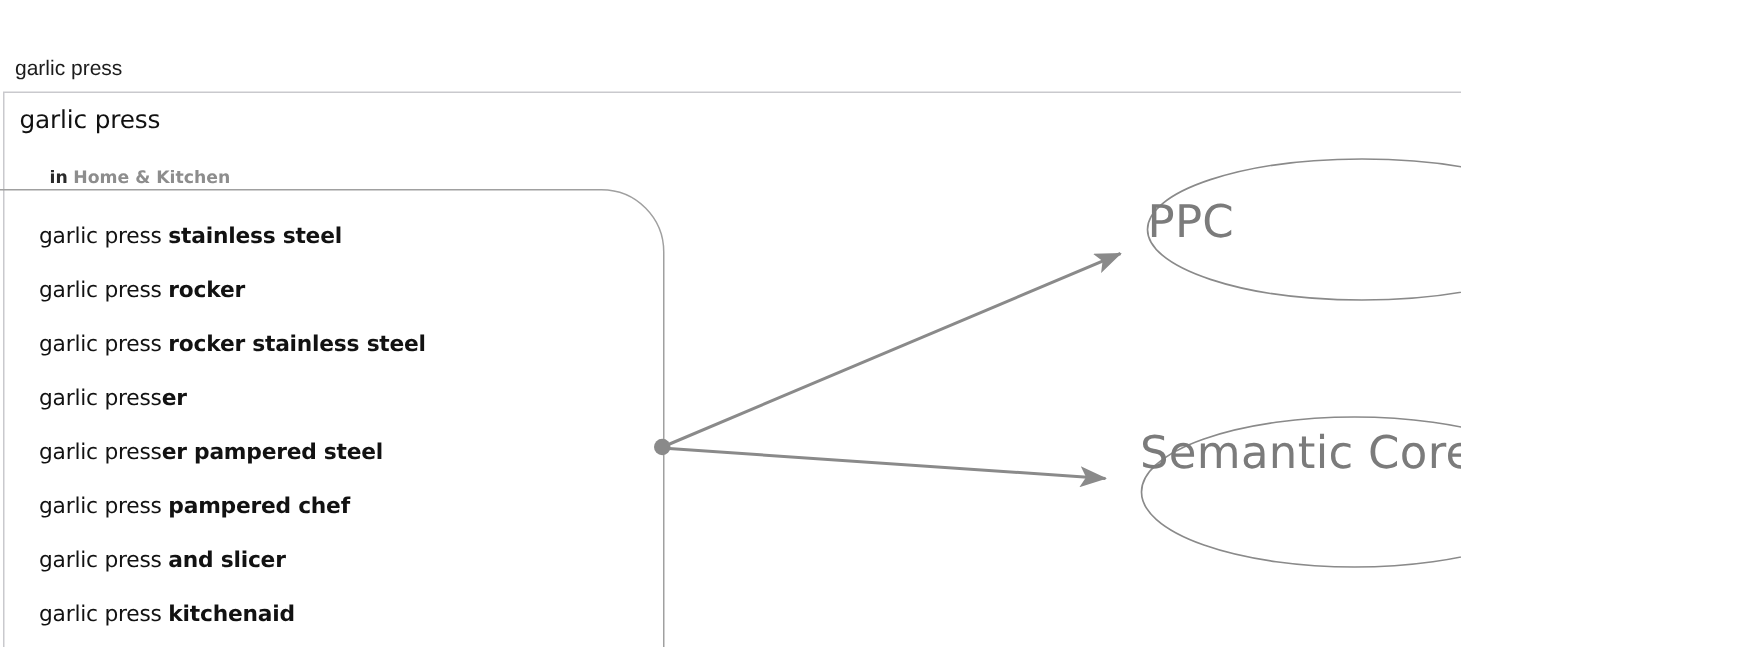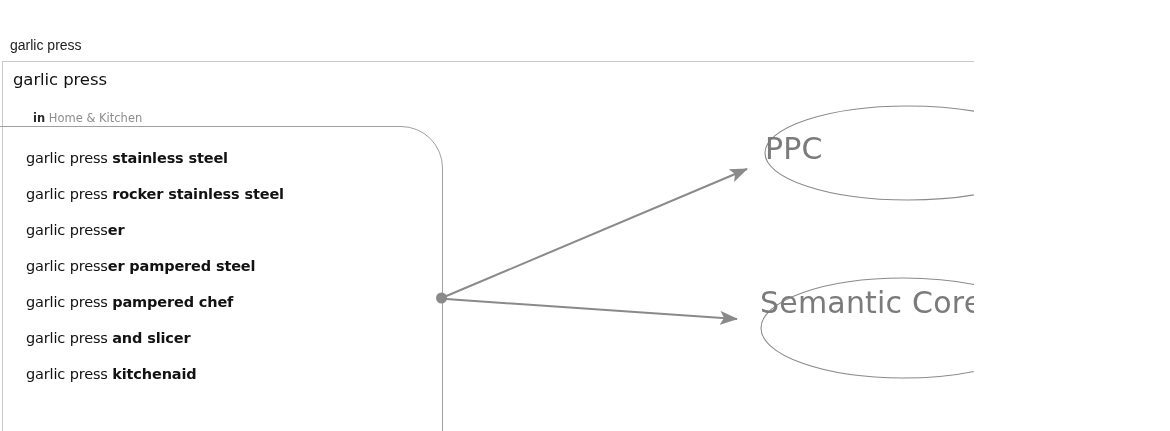--- a/index.html
+++ b/index.html
@@ -64,21 +64,21 @@
     font-size: 11.5px;
     line-height: 16px;
     white-space: nowrap;
   }
   .sugg-subheader .in-word {
     color: #2a2a2a;
     font-weight: 700;
   }
   .sugg-subheader .cat-word {
     color: #8d8d8d;
-    font-weight: 400;
+    font-weight: 700;
     text-align: center;
   }
 
   
   .rounded-panel {
     position: absolute;
     left: -44px;
     top: 98px;
     width: 487px;
     height: 372px;
@@ -156,20 +156,21 @@
 
   <div class="sugg-subheader">
     <span class="in-word">in</span>
     <span class="cat-word">Home &amp; Kitchen</span>
   </div>
 
   <div class="rounded-panel"></div>
 
   <div class="sugg-list" id="sugg-list">
       <div class="sugg-item"><span class="prefix">garlic press </span><span class="bold">stainless steel</span></div>
+      <div class="sugg-item"><span class="prefix">garlic press </span><span class="bold">rocker</span></div>
       <div class="sugg-item"><span class="prefix">garlic press </span><span class="bold">rocker stainless steel</span></div>
       <div class="sugg-item"><span class="prefix">garlic press</span><span class="bold">er</span></div>
       <div class="sugg-item"><span class="prefix">garlic press</span><span class="bold">er pampered steel</span></div>
       <div class="sugg-item"><span class="prefix">garlic press </span><span class="bold">pampered chef</span></div>
       <div class="sugg-item"><span class="prefix">garlic press </span><span class="bold">and slicer</span></div>
       <div class="sugg-item"><span class="prefix">garlic press </span><span class="bold">kitchenaid</span></div>
     </div>
 
   <svg class="diagram" viewBox="0 0 1170 431">
     <defs>

